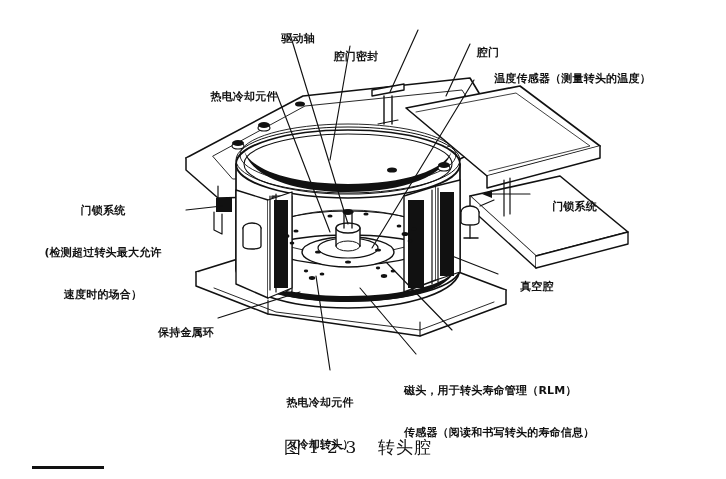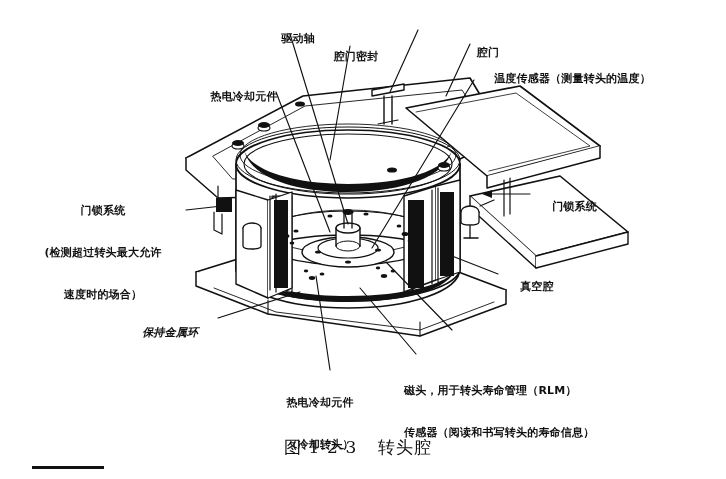--- a/index.html
+++ b/index.html
@@ -18,21 +18,21 @@
   .callout{
     position:absolute;
     font-size:11px;
     line-height:14px;
     font-weight:700;
     color:#111;
     white-space:pre;
     letter-spacing:0.2px;
   }
   .callout.center{text-align:center;}
-  .callout.right{font-style:italic;}
+  .callout.right{text-align:right;}
   .callout.left{text-align:left;}
 
   .caption{
     position:absolute;
     font-size:17px;
     letter-spacing:1px;
     color:#111;
     font-family:"DejaVu Serif","Liberation Serif",serif;
   }
   .bottom-rule{

